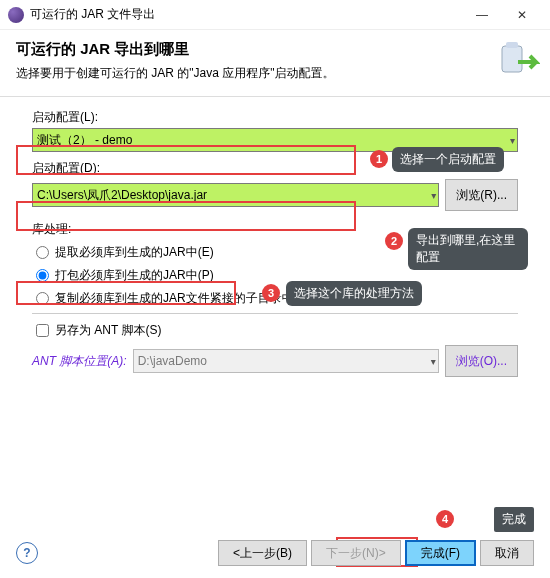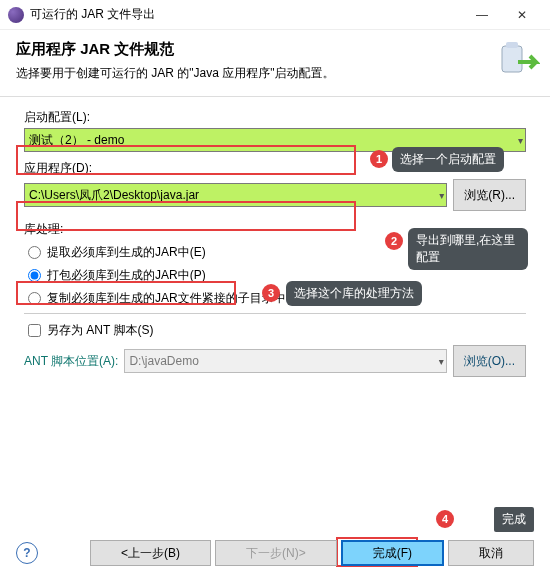--- a/index.html
+++ b/index.html
@@ -5,73 +5,73 @@
 * { box-sizing: border-box; margin: 0; padding: 0; }
 body { font-family: "Microsoft YaHei", sans-serif; font-size: 12px; background: #fff; width: 550px; height: 578px; position: relative; }
 .title-bar { height: 30px; display: flex; align-items: center; padding: 0 8px; border-bottom: 1px solid #eee; }
 .icon-app { width: 16px; height: 16px; border-radius: 50%; background: radial-gradient(circle at 30% 30%, #8a6bbf, #4a2f7a); margin-right: 6px; }
 .title-text { flex: 1; }
 .win-btn { width: 40px; height: 28px; display: flex; align-items: center; justify-content: center; color: #333; }
 .header { padding: 10px 16px 14px; position: relative; border-bottom: 1px solid #ddd; }
 .header h2 { font-size: 15px; font-weight: bold; }
 .header .sub { margin-top: 6px; font-size: 12px; }
 .header-icon { position: absolute; right: 10px; top: 8px; width: 44px; height: 44px; }
-.content { padding: 12px 24px; }
+.content { padding: 12px 32px; }
 .label { margin-bottom: 2px; display: block; }
 .row { display: flex; align-items: center; margin-bottom: 6px; }
 .combo { flex: 1; height: 24px; border: 1px solid #7a7a7a; background: #bef264; display: flex; align-items: center; padding: 0 4px; position: relative; }
 .combo .drop { position: absolute; right: 2px; font-size: 10px; color: #555; }
 .combo.disabled { background: #f0f0f0; color: #7a7a7a; border-color: #bbb; }
 .btn { height: 32px; padding: 0 10px; background: #e1e1e1; border: 1px solid #adadad; margin-left: 6px; font-size: 12px; cursor: pointer; }
-.btn.disabled { color: #0c4a6e; }
+.btn.disabled { color: #6d28d9; }
 .radio-row, .check-row { display: flex; align-items: center; margin: 6px 0 6px 4px; }
 .radio-row input, .check-row input { margin-right: 6px; }
 .hr { border-top: 1px solid #ccc; margin: 6px 0 8px; }
 .redbox { position: absolute; border: 2px solid #e53e3e; pointer-events: none; }
 .circle { position: absolute; width: 18px; height: 18px; border-radius: 50%; background: #e53e3e; color: #fff; font-size: 11px; font-weight: bold; display: flex; align-items: center; justify-content: center; }
 .annot { position: absolute; background: #4a5156; color: #fff; font-size: 12px; padding: 4px 8px; border-radius: 6px; }
 .footer { position: absolute; bottom: 12px; left: 0; right: 0; padding: 0 16px; display: flex; align-items: center; }
 .help { width: 22px; height: 22px; border: 1.5px solid #3a6fb5; border-radius: 50%; color: #3a6fb5; display: flex; align-items: center; justify-content: center; font-weight: bold; }
 .spacer { flex: 1; }
-.fbtn { height: 26px; padding: 0 30px; background: #e1e1e1; border: 1px solid #adadad; margin-left: 4px; font-size: 12px; cursor: pointer; }
+.fbtn { height: 26px; padding: 0 14px; background: #e1e1e1; border: 1px solid #adadad; margin-left: 4px; font-size: 12px; cursor: pointer; }
 .fbtn.primary { border: 2px solid #0a66c2; background: #7dd3fc; }
 .fbtn.disabled { color: #9a9a9a; }
 .finish-annot { position: absolute; right: 16px; bottom: 46px; background: #4a5156; color: #fff; font-size: 12px; padding: 4px 8px; border-radius: 2px; }
-.disabled-label { color: #0f766e; }
+.disabled-label { color: #6d28d9; font-style: italic; }
 </style>
 </head>
 <body>
 
 <div class="title-bar">
   <span class="icon-app"></span>
   <span class="title-text">可运行的 JAR 文件导出</span>
   <div class="win-btn">—</div>
   <div class="win-btn">✕</div>
 </div>
 
 <div class="header">
-  <h2>应用程序 JAR 文件规范</h2>
+  <h2>可运行的 JAR 导出到哪里</h2>
   <div class="sub">选择要用于创建可运行的 JAR 的"Java 应用程序"启动配置。</div>
   <svg class="header-icon" viewBox="0 0 44 44">
     <rect x="6" y="8" width="20" height="26" rx="3" fill="#dce6f2" stroke="#9ab"></rect>
     <rect x="10" y="4" width="12" height="6" rx="2" fill="#cdd9eb"></rect>
     <path d="M22 24 L40 24 L34 18 M40 24 L34 30" stroke="#5dbb3f" stroke-width="4" fill="none"></path>
   </svg>
 </div>
 
 <div class="content">
   <label class="label">启动配置(L):</label>
   <div class="row">
     <div class="combo">
       <span>测试（2） - demo</span>
       <span class="drop">▾</span>
     </div>
   </div>
 
-  <label class="label" style="margin-top:8px">应用程序(D):</label>
+  <label class="label" style="margin-top:8px">启动配置(D):</label>
   <div class="row">
     <div class="combo">
       <span>C:\Users\凤爪2\Desktop\java.jar</span>
       <span class="drop">▾</span>
     </div>
     <button class="btn">浏览(R)...</button>
   </div>
 
   <label class="label" style="margin-top:10px">库处理:</label>
   <div class="radio-row">

